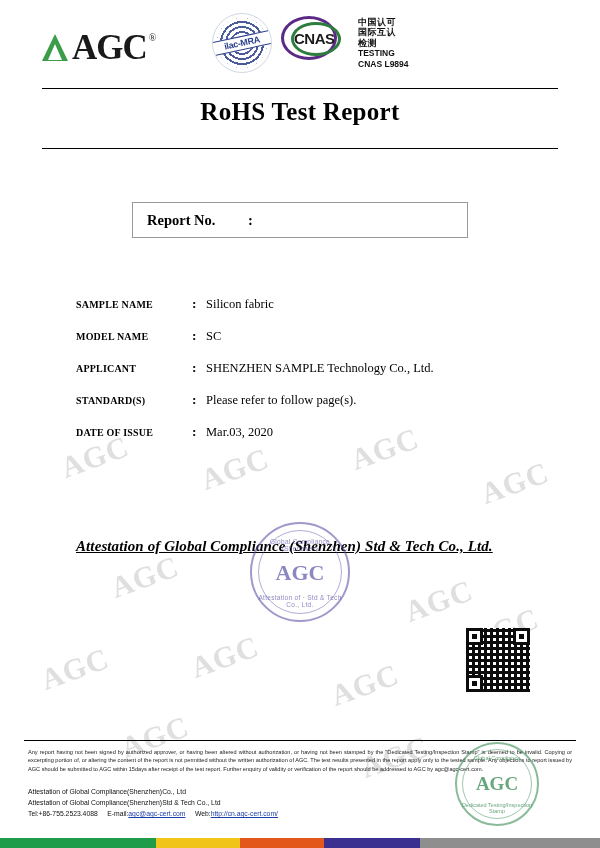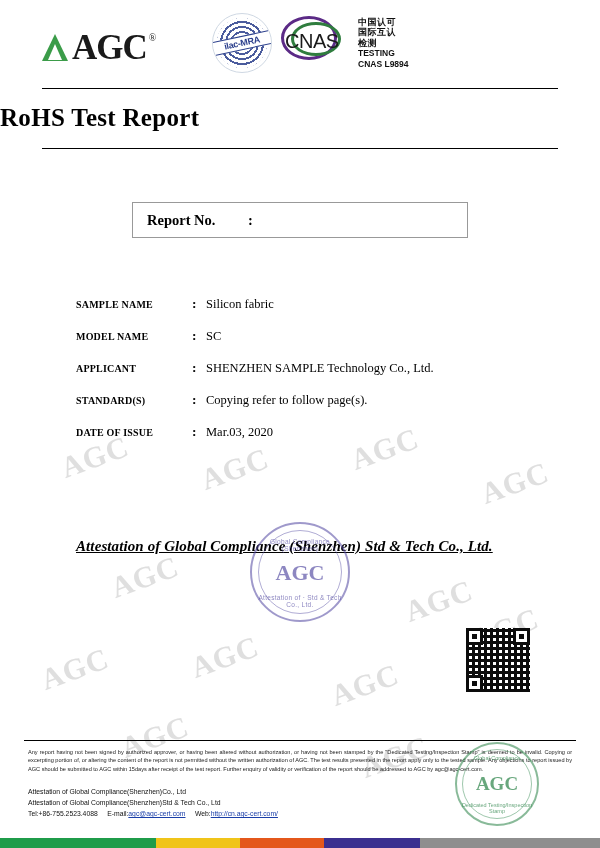--- a/index.html
+++ b/index.html
@@ -121,24 +121,24 @@
   .cnas .ring2 {
     position: absolute;
     left: 13px; top: 10px;
     width: 50px; height: 34px;
     border-radius: 50%;
     border: 3px solid #2f7d3e;
     box-sizing: border-box;
   }
   .cnas .txt {
     position: absolute;
-    left: 7px; top: 18px;
-    font-family: "Liberation Sans", sans-serif;
-    font-weight: normal;
-    font-size: 20px;
+    left: 16px; top: 18px;
+    font-family: "Liberation Sans", sans-serif;
+    font-weight: bold;
+    font-size: 15px;
     color: #1a1a1a;
     letter-spacing: -0.5px;
   }
   .cnas-text {
     font-family: "Liberation Sans", sans-serif;
     font-size: 8.5px;
     line-height: 10.5px;
     font-weight: bold;
     color: #111;
   }
@@ -147,22 +147,22 @@
   
   .title-rule-top {
     position: absolute;
     left: 42px; right: 42px;
     top: 88px;
     border-top: 1px solid #000;
   }
   .doc-title {
     position: absolute;
     left: 0; right: 0;
-    top: 104px;
-    text-align: left;
+    top: 98px;
+    text-align: center;
     font-size: 25px;
     font-weight: bold;
     letter-spacing: 0.3px;
   }
   .title-rule-bottom {
     position: absolute;
     left: 42px; right: 42px;
     top: 148px;
     border-top: 1px solid #000;
   }
@@ -437,21 +437,21 @@
       <span class="field-value">SC</span>
     </div>
     <div class="field-row">
       <span class="field-label">APPLICANT</span>
       <span class="field-colon">:</span>
       <span class="field-value">SHENZHEN  SAMPLE  Technology Co., Ltd.</span>
     </div>
     <div class="field-row">
       <span class="field-label">STANDARD(S)</span>
       <span class="field-colon">:</span>
-      <span class="field-value">Copying refer to follow page(s).</span>
+      <span class="field-value">Please refer to follow page(s).</span>
     </div>
     <div class="field-row">
       <span class="field-label">DATE OF ISSUE</span>
       <span class="field-colon">:</span>
       <span class="field-value">Mar.03, 2020</span>
     </div>
   </div>
 
   <div class="wm" style="left:60px;  top:440px;">AGC</div>
   <div class="wm" style="left:200px; top:452px;">AGC</div>

